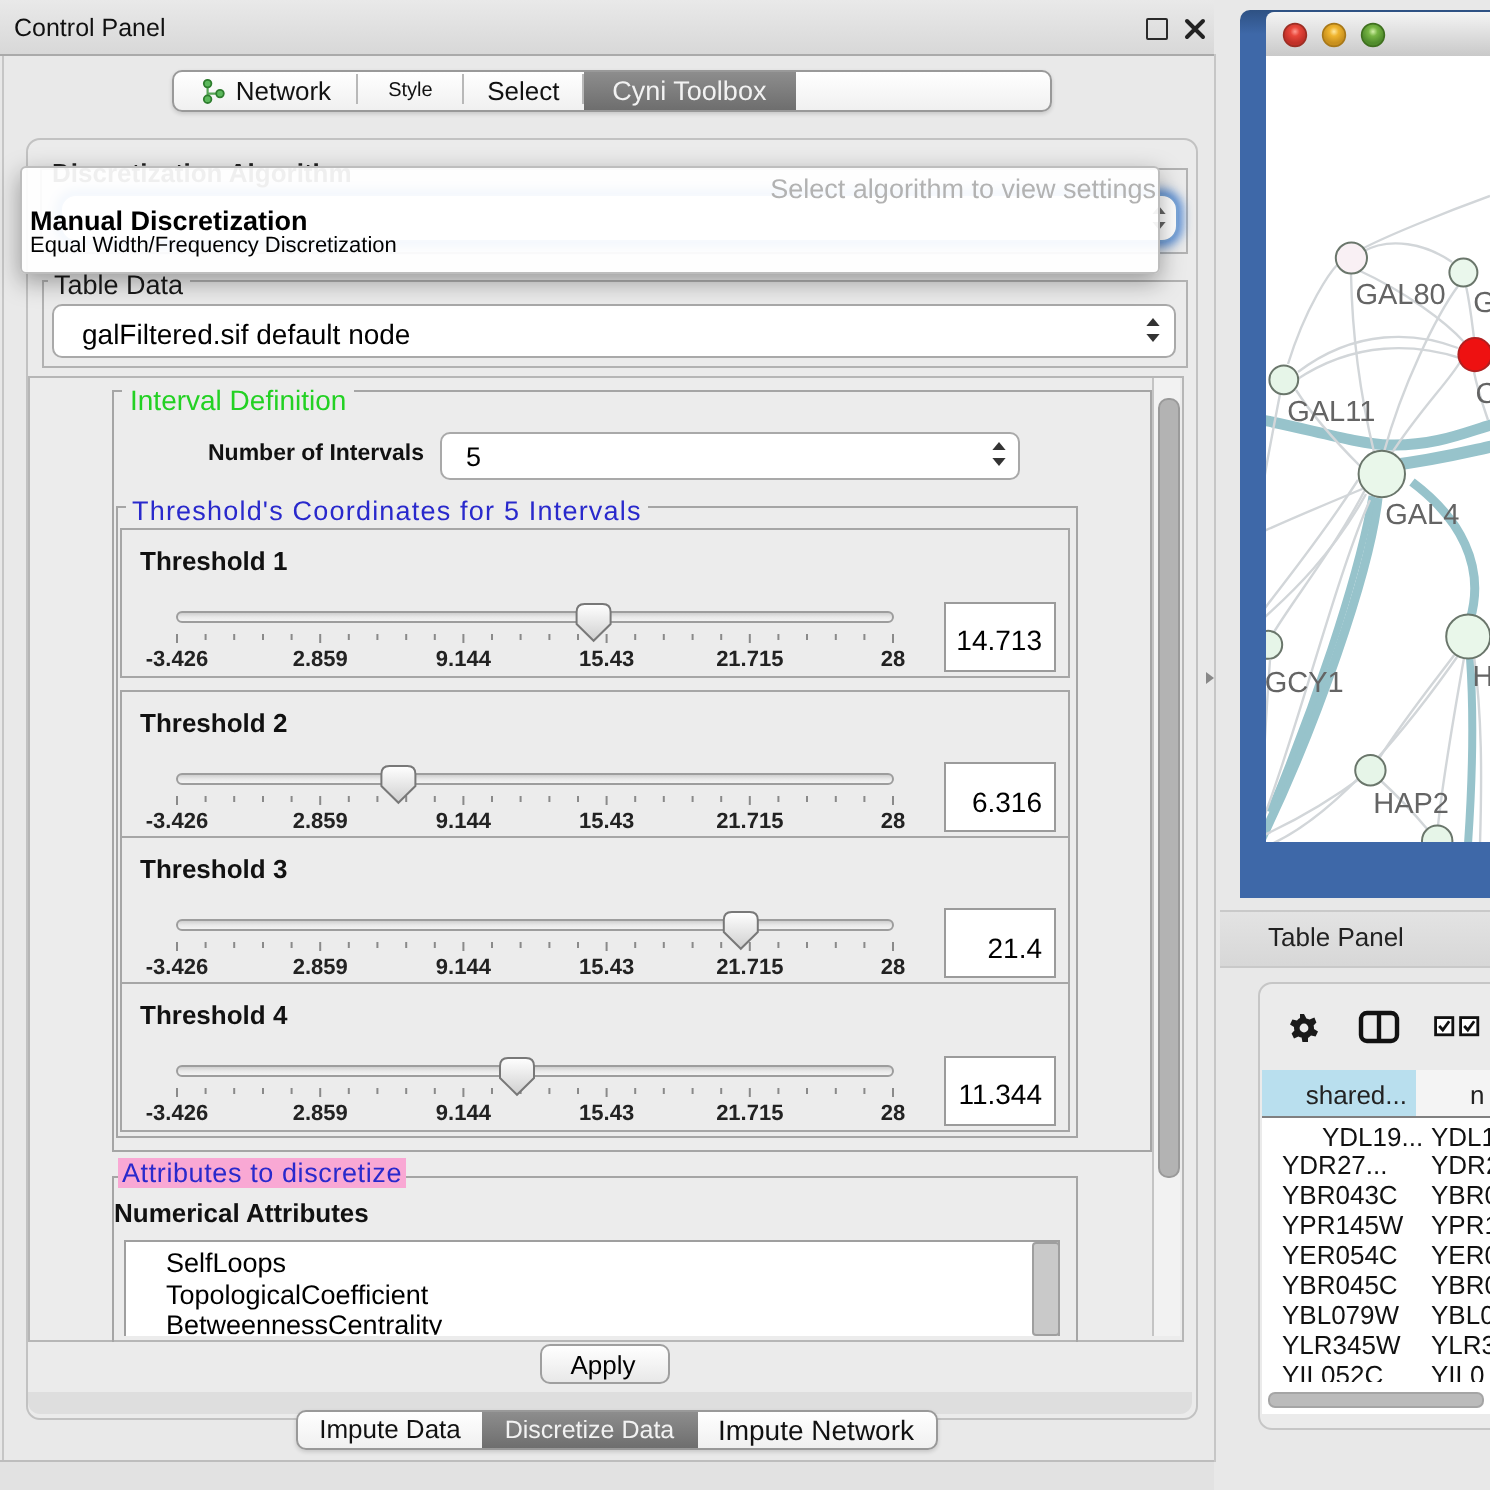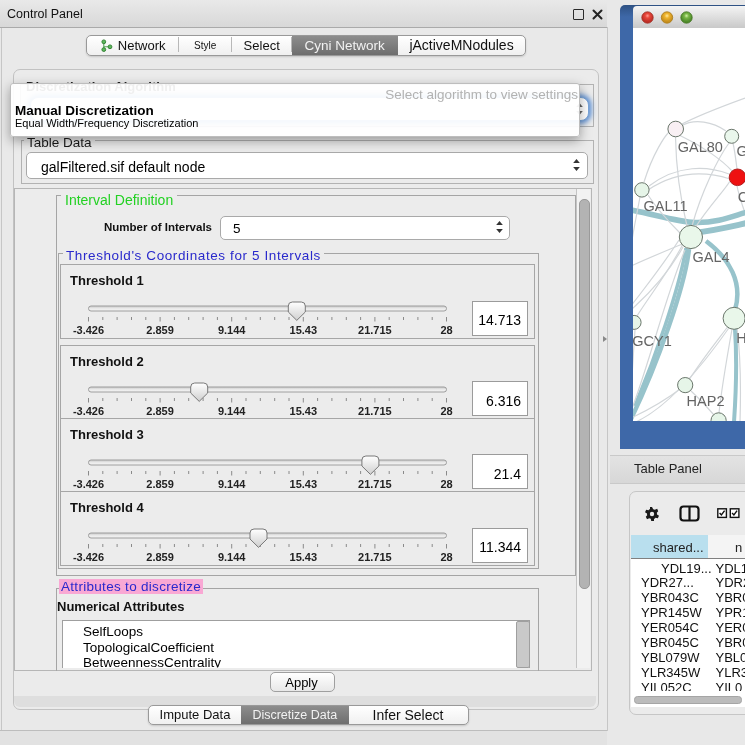--- a/index.html
+++ b/index.html
@@ -271,30 +271,29 @@
 <div class="a" style="left:85.7px;top:34.5px;width:438.7px;height:19.5px;background:linear-gradient(#ffffff,#f0f0f0);border:1px solid #999;border-radius:5px;overflow:hidden;box-shadow:0 1px 2px rgba(0,0,0,0.15);">
     <div style="position:absolute;left:0px;top:0;width:92px;height:19.5px;color:#111;font-size:13px;text-align:center;line-height:19.5px;"><svg style="vertical-align:-2px;margin-right:5px" width="13" height="13">
         <line x1="3.8" y1="3" x2="3.8" y2="10.5" stroke="#57a557" stroke-width="1.1"></line>
         <line x1="3.8" y1="7.8" x2="9.8" y2="7.8" stroke="#57a557" stroke-width="1.1"></line>
         <circle cx="3.8" cy="2.8" r="1.9" fill="#5cb85c" stroke="#2e7d2e" stroke-width="0.9"></circle>
         <circle cx="3.8" cy="10.6" r="1.9" fill="#5cb85c" stroke="#2e7d2e" stroke-width="0.9"></circle>
         <circle cx="10" cy="7.8" r="1.9" fill="#5cb85c" stroke="#2e7d2e" stroke-width="0.9"></circle>
       </svg>Network</div>
     <div style="position:absolute;left:92px;top:0;width:53px;height:19.5px;color:#111;font-size:10px;text-align:center;line-height:19.5px;">Style</div>
     <div style="position:absolute;left:145px;top:0;width:60px;height:19.5px;color:#111;font-size:13px;text-align:center;line-height:19.5px;">Select</div>
-    <div style="position:absolute;left:205px;top:0;width:106px;height:19.5px;background:linear-gradient(#8d8d8d,#6e6e6e);color:#f2f2f2;font-size:13.5px;text-align:center;line-height:19.5px;">Cyni Network</div>
-    <div style="position:absolute;left:311px;top:0;width:127.7px;height:19.5px;color:#111;font-size:14px;text-align:center;line-height:19.5px;">jActiveMNodules</div>
+    <div style="position:absolute;left:205px;top:0;width:106px;height:19.5px;background:linear-gradient(#8d8d8d,#6e6e6e);color:#f2f2f2;font-size:13.5px;text-align:center;line-height:19.5px;">Cyni Toolbox</div>
   </div>
 <div class="a" style="left:177.7px;top:37px;width:1px;height:14.5px;background:#b8b8b8;"></div>
 <div class="a" style="left:230.7px;top:37px;width:1px;height:14.5px;background:#b8b8b8;"></div>
 <div class="a" style="left:290.7px;top:37px;width:1px;height:14.5px;background:#b8b8b8;"></div>
 <div class="a" style="left:148px;top:705px;width:318.5px;height:18px;background:linear-gradient(#ffffff,#f0f0f0);border:1px solid #999;border-radius:5px;overflow:hidden;box-shadow:0 1px 2px rgba(0,0,0,0.15);">
     <div style="position:absolute;left:0px;top:0;width:92px;height:18px;color:#111;font-size:13px;text-align:center;line-height:18px;">Impute Data</div>
     <div style="position:absolute;left:92px;top:0;width:107.5px;height:18px;background:linear-gradient(#8d8d8d,#6e6e6e);color:#f2f2f2;font-size:12.5px;text-align:center;line-height:18px;">Discretize Data</div>
-    <div style="position:absolute;left:199.5px;top:0;width:119px;height:18px;color:#111;font-size:14px;text-align:center;line-height:18px;">Infer Select</div>
+    <div style="position:absolute;left:199.5px;top:0;width:119px;height:18px;color:#111;font-size:14px;text-align:center;line-height:18px;">Impute Network</div>
   </div>
 <svg class="a" style="left:602px;top:335px" width="6" height="8">
     <path d="M1 1 L5 4 L1 7 Z" fill="#888"></path>
   </svg>
 <div class="a" style="left:620px;top:5px;width:125px;height:444px;background:linear-gradient(#2e5183,#3e68a8 12px,#3e68a8);border-radius:5px 0 0 0;"></div>
 <div class="a" style="left:632.5px;top:6px;width:112.5px;height:21.5px;background:linear-gradient(#f4f4f4,#c9c9c9);border-bottom:1px solid #8a8a8a;border-radius:4px 0 0 0;"></div>
 <svg class="a" style="left:641px;top:11px" width="52" height="13">
     <defs>
       <radialGradient id="r1" cx="0.5" cy="0.35">
         <stop offset="0" stop-color="#ff9a90"></stop>

